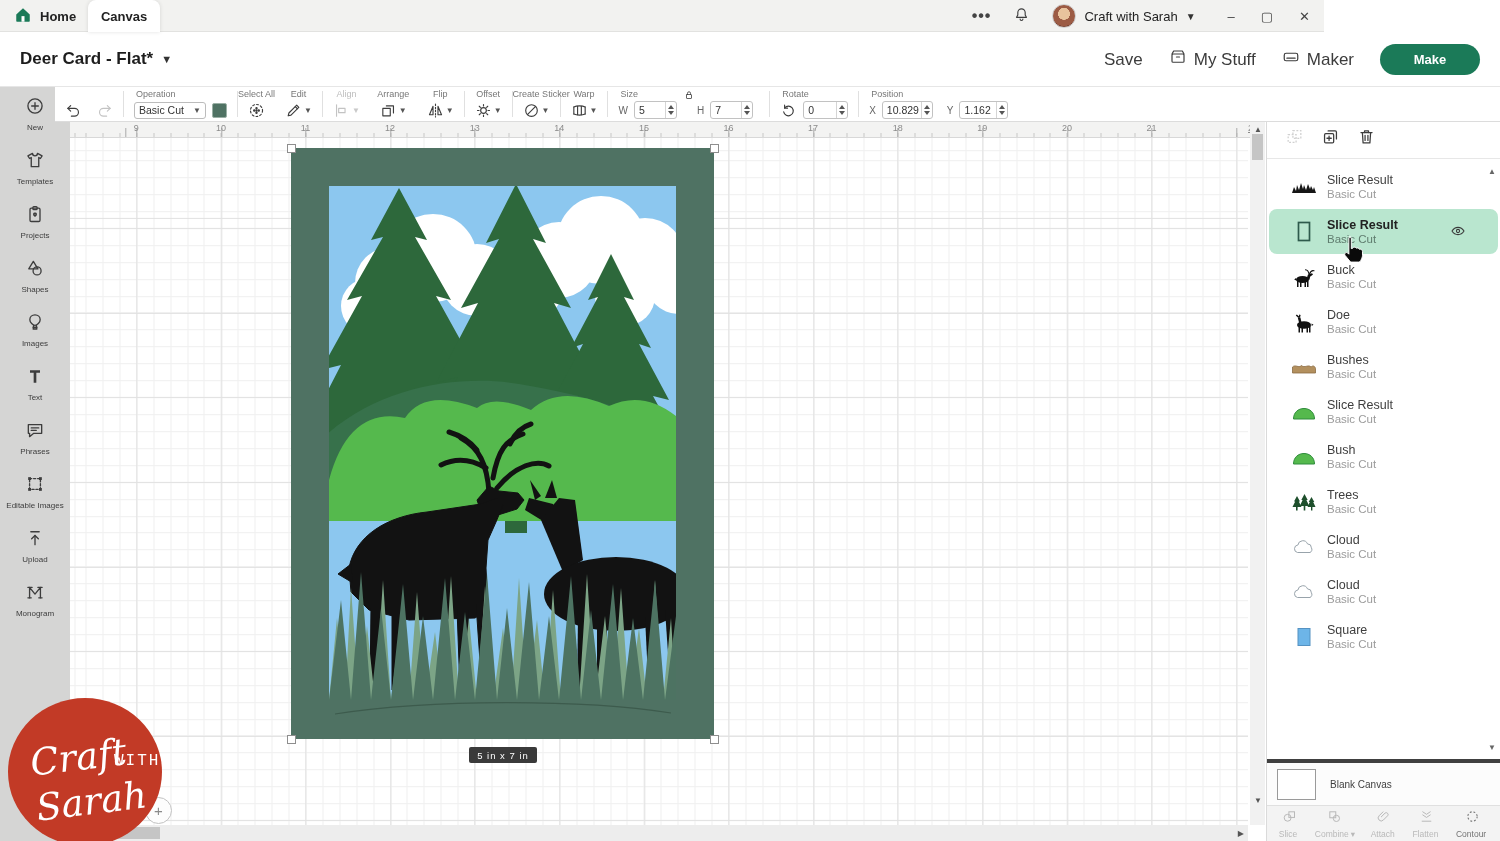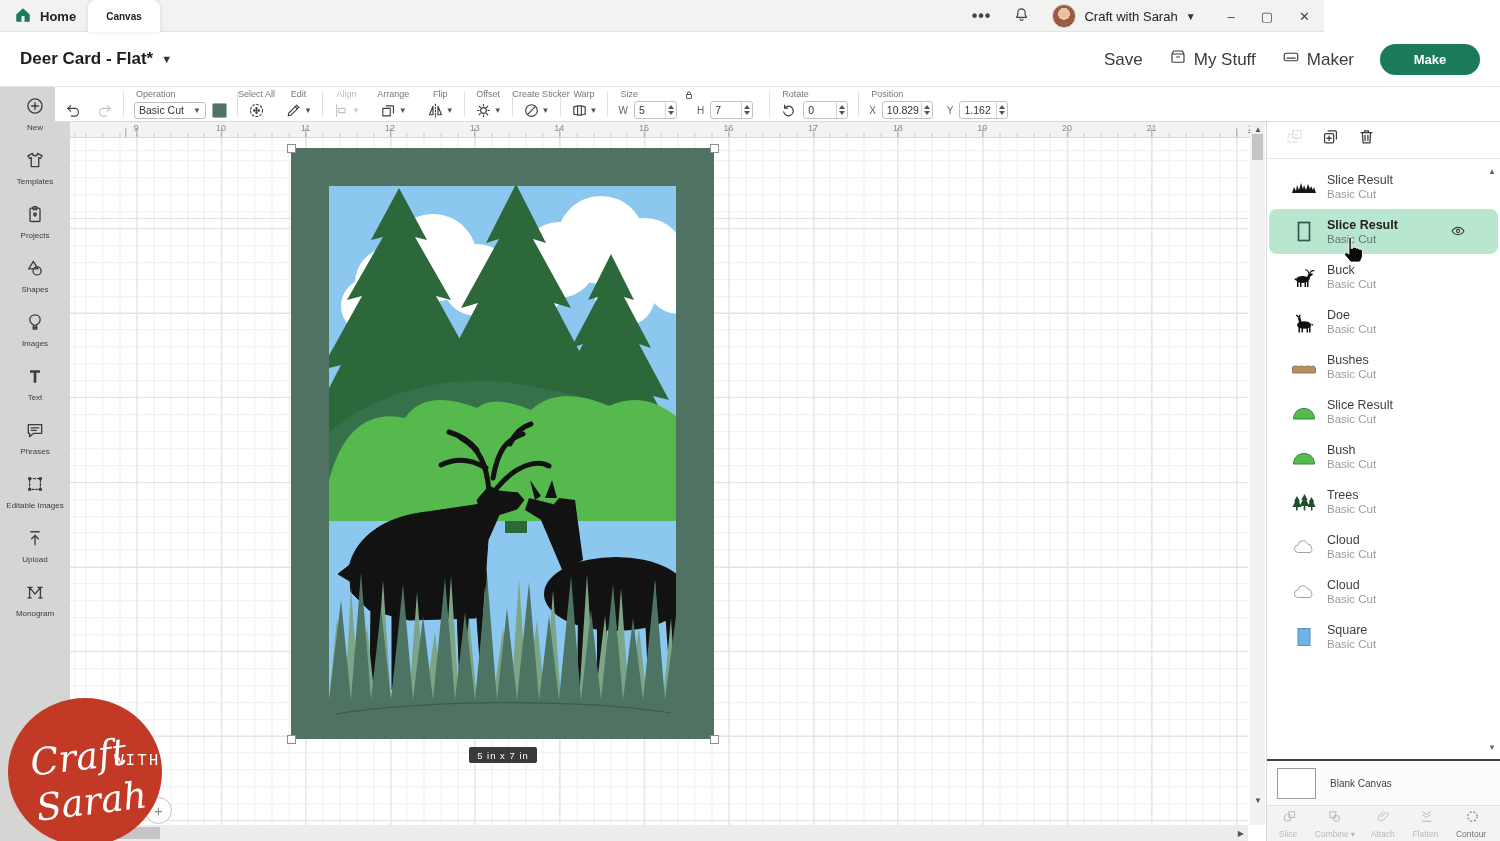--- a/index.html
+++ b/index.html
@@ -4,21 +4,21 @@
 <style>
   * { margin:0; padding:0; box-sizing:border-box; }
   html,body { width:1500px; height:841px; overflow:hidden; }
   body { font-family:"Liberation Sans", sans-serif; background:#fff; }
   .app { position:relative; width:1500px; height:841px; background:#fff; }
 
   
   .topbar { position:absolute; left:0; top:0; width:1324px; height:32px; background:#f2f2f0; border-bottom:1px solid #e2e2e0; z-index:30;}
   .home-item { position:absolute; left:14px; top:0; height:32px; display:flex; align-items:center; gap:8px; font-size:13px; font-weight:bold; color:#222; }
   .home-item svg { width:18px; height:18px; }
-  .canvas-tab { position:absolute; left:88px; top:0; width:72px; height:32px; background:#fff; border-radius:8px 8px 0 0; box-shadow:0 0 4px rgba(0,0,0,.12); display:flex; align-items:center; justify-content:center; font-size:10px; font-weight:bold; color:#222; }
+  .canvas-tab { position:absolute; left:88px; top:0; width:72px; height:32px; background:#fff; border-radius:8px 8px 0 0; box-shadow:0 0 4px rgba(0,0,0,.12); display:flex; align-items:center; justify-content:center; font-size:13px; font-weight:bold; color:#222; }
   .topbar-right { position:absolute; right:8px; top:0; height:32px; display:flex; align-items:center; gap:22px; }
   .ellipsis { font-size:16px; letter-spacing:1px; color:#444; font-weight:bold; }
   .bell svg { width:17px; height:17px; }
   .account { display:flex; align-items:center; gap:8px; font-size:13px; color:#222; }
   .avatar { width:24px; height:24px; border-radius:50%; background:radial-gradient(circle at 50% 40%, #e8c39d 0 34%, #9c5b44 35% 70%, #7e4736 71%); border:1px solid #d0d0d0; }
   .chev { font-size:10px; color:#333; }
   .winbtns { display:flex; gap:26px; font-size:13px; color:#444; margin-left:10px; margin-right:6px;}
 
   
   .header { position:absolute; left:0; top:32px; width:1500px; height:55px; background:#fff; border-bottom:1px solid #e6e6e6; z-index:29;}
@@ -116,21 +116,21 @@
   .layer-ic svg { width:26px; height:22px; }
   .layer-txt { margin-left:10px; }
   .layer-name { font-size:12.5px; color:#3e3e3e; }
   .layer-row.selected .layer-name { font-weight:bold; color:#222; }
   .layer-type { font-size:11.5px; color:#9b9b9b; margin-top:1px;}
   .layer-row.selected .layer-type { color:#5f7c6e; }
   .eye { position:absolute; right:32px; top:14px; display:none; }
   .layer-row.selected .eye { display:block; }
   .eye svg { width:16px; height:16px; }
   .list-arrow { position:absolute; right:4px; font-size:8px; color:#666; }
-  .blank-row { position:absolute; left:0; bottom:36px; width:100%; height:46px; border-top:2px solid #404040; background:#fcfcfc; display:flex; align-items:center; }
+  .blank-row { position:absolute; left:0; bottom:36px; width:100%; height:46px; border-top:4px solid #404040; background:#fcfcfc; display:flex; align-items:center; }
   .blank-swatch { width:39px; height:31px; background:#fff; border:1px solid #9a9a9a; margin-left:10px; }
   .blank-lbl { font-size:10px; color:#3e3e3e; margin-left:14px; }
   .panel-actions { position:absolute; left:0; bottom:0; width:100%; height:36px; background:#f3f3f3; border-top:1px solid #e0e0e0; display:flex; justify-content:space-around; align-items:center; padding:0 4px;}
   .pa-item { display:flex; flex-direction:column; align-items:center; gap:1px; color:#b9b9b9; }
   .pa-item.enabled { color:#737373; }
   .pa-item svg { width:15px; height:15px; }
   .pa-item .pl { font-size:8.5px; display:flex; align-items:flex-end; gap:2px;}
   .hand-cursor { position:absolute; left:71px; top:148px; width:30px; height:34px; z-index:50; }
 
   .g-ic { stroke:#3d3d3d; fill:none; stroke-width:1.6; stroke-linecap:round; stroke-linejoin:round; }

